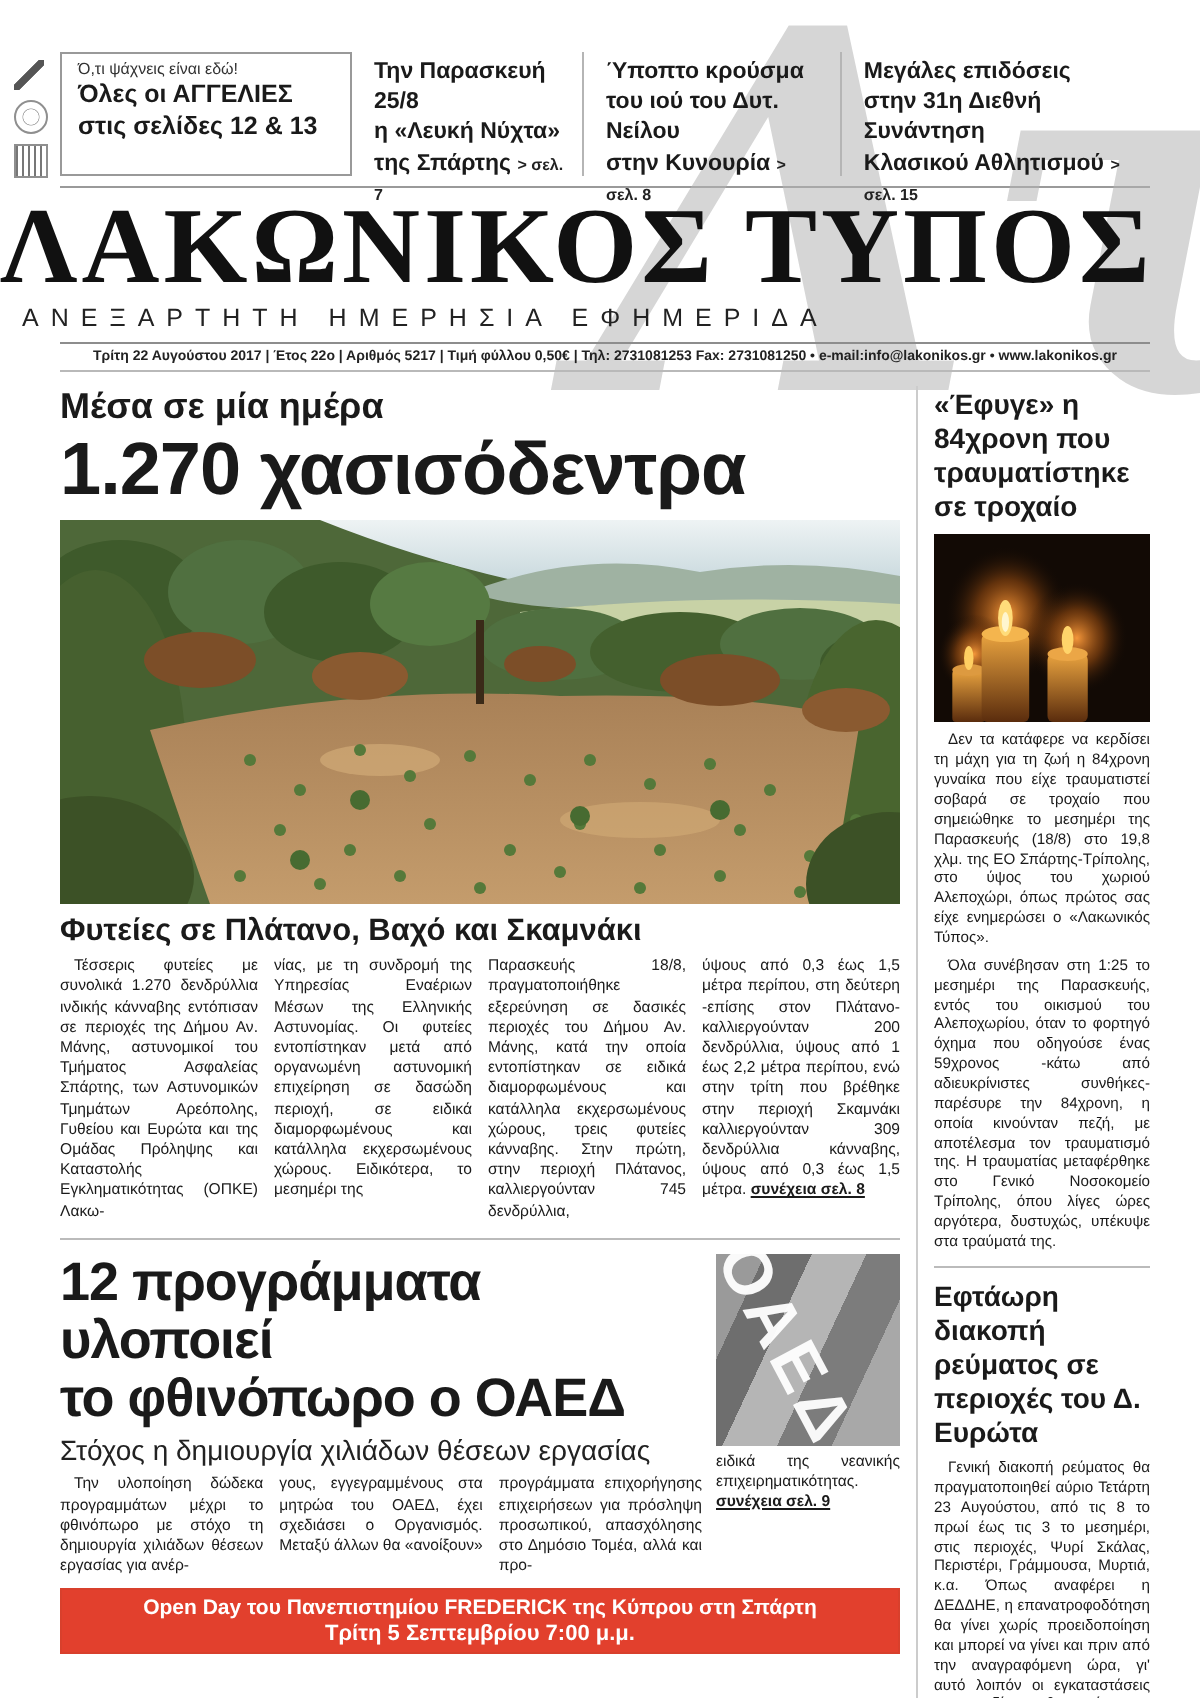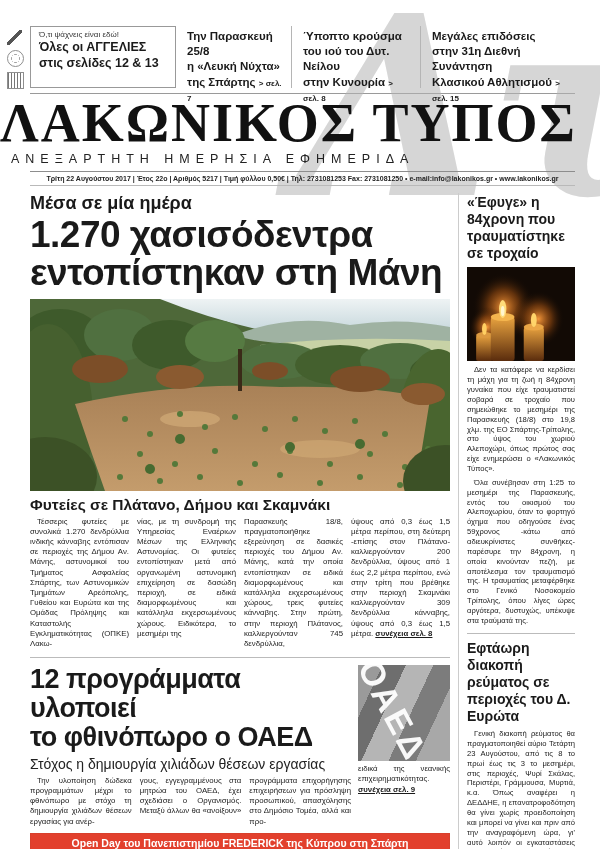--- a/index.html
+++ b/index.html
@@ -126,21 +126,20 @@
   </div>
   <div class="dateline z2">Τρίτη 22 Αυγούστου 2017 | Έτος 22ο | Αριθμός 5217 | Τιμή φύλλου 0,50€ | Τηλ: 2731081253 Fax: 2731081250 • e-mail:info@lakonikos.gr • www.lakonikos.gr</div>
 
   <div class="main z2">
 
     <div class="left-col">
 
       <div class="kicker">Μέσα σε μία ημέρα</div>
       <div class="lead-h">
         <div>1.270 χασισόδεντρα</div>
-        <div>εντοπίστηκαν στη Μάνη</div>
       </div>
 
       <svg class="photo-main" viewBox="0 0 420 192" preserveAspectRatio="none" xmlns="http://www.w3.org/2000/svg">
         <defs>
           <linearGradient id="sky" x1="0" y1="0" x2="0" y2="1">
             <stop offset="0" stop-color="#eef3f4"></stop>
               <stop offset="1" stop-color="#c3d5da"></stop>
           </linearGradient>
           <linearGradient id="dirt" x1="0" y1="0" x2="0" y2="1">
             <stop offset="0" stop-color="#a98157"></stop>
@@ -202,21 +201,21 @@
         <g fill="#476b31">
           <circle cx="150" cy="140" r="5"></circle>
             <circle cx="260" cy="148" r="5"></circle>
             <circle cx="120" cy="170" r="5"></circle>
             <circle cx="330" cy="145" r="5"></circle>
         </g>
         <ellipse cx="15" cy="178" rx="52" ry="40" fill="#3c5126"></ellipse>
         <ellipse cx="415" cy="182" rx="42" ry="36" fill="#3c5126"></ellipse>
       </svg>
 
-      <div class="lead-sub">Φυτείες σε Πλάτανο, Δήμου και Σκαμνάκι</div>
+      <div class="lead-sub">Φυτείες σε Πλάτανο, Βαχό και Σκαμνάκι</div>
 
       <div class="cols">
         <div class="colx">
             <span class="ind">Τέσσερις φυτείες με συνολικά 1.270 δενδρύλλια ινδικής κάνναβης εντόπισαν σε περιοχές της Δήμου Αν. Μάνης, αστυνομικοί του Τμήματος Ασφαλείας Σπάρτης, των Αστυνομικών Τμημάτων Αρεόπολης, Γυθείου και Ευρώτα και της Ομάδας Πρόληψης και Καταστολής Εγκληματικότητας (ΟΠΚΕ) Λακω-</span>
           </div>
         <div class="colx"><span>νίας, με τη συνδρομή της Υπηρεσίας Εναέριων Μέσων της Ελληνικής Αστυνομίας. Οι φυτείες εντοπίστηκαν μετά από οργανωμένη αστυνομική επιχείρηση σε δασώδη περιοχή, σε ειδικά διαμορφωμένους και κατάλληλα εκχερσωμένους χώρους. Ειδικότερα, το μεσημέρι της</span></div>
         <div class="colx"><span>Παρασκευής 18/8, πραγματοποιήθηκε εξερεύνηση σε δασικές περιοχές του Δήμου Αν. Μάνης, κατά την οποία εντοπίστηκαν σε ειδικά διαμορφωμένους και κατάλληλα εκχερσωμένους χώρους, τρεις φυτείες κάνναβης. Στην πρώτη, στην περιοχή Πλάτανος, καλλιεργούνταν 745 δενδρύλλια,</span></div>
         <div class="colx"><span>ύψους από 0,3 έως 1,5 μέτρα περίπου, στη δεύτερη -επίσης στον Πλάτανο- καλλιεργούνταν 200 δενδρύλλια, ύψους από 1 έως 2,2 μέτρα περίπου, ενώ στην τρίτη που βρέθηκε στην περιοχή Σκαμνάκι καλλιεργούνταν 309 δενδρύλλια κάνναβης, ύψους από 0,3 έως 1,5 μέτρα.</span> <span class="cont">συνέχεια σελ. 8</span></div>
       </div>
 

